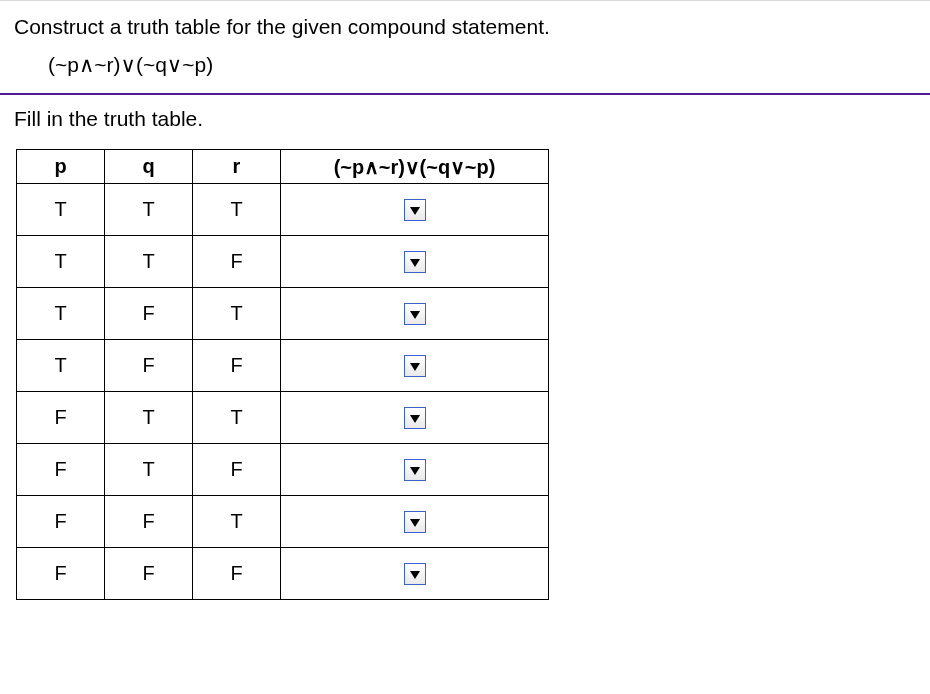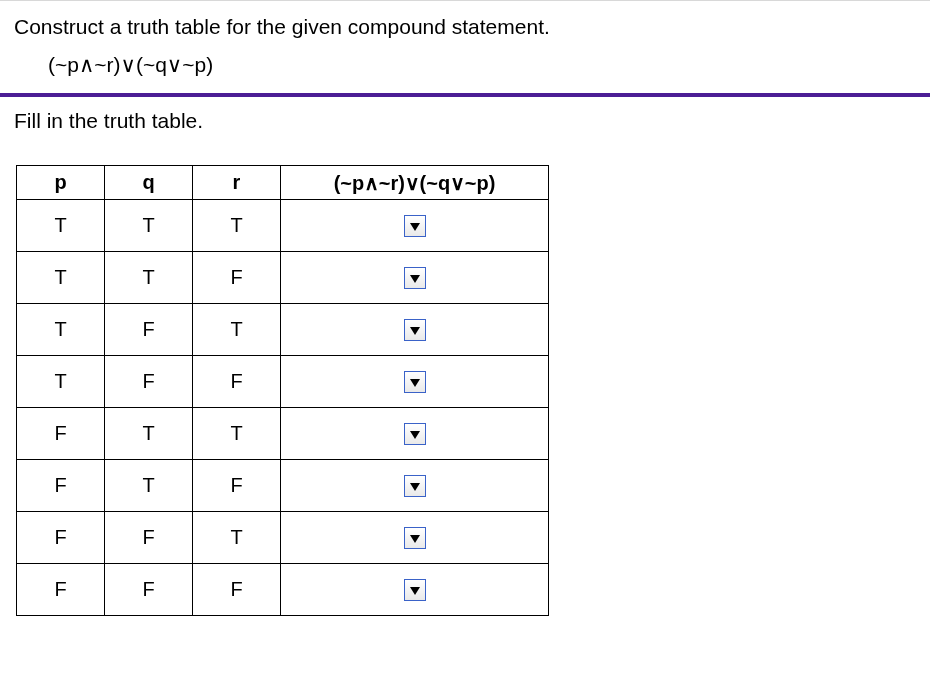--- a/index.html
+++ b/index.html
@@ -8,35 +8,35 @@
     padding: 0;
     font-family: Arial, Helvetica, sans-serif;
     font-size: 21px;
     color: #000;
     background: #fff;
     width: 930px;
   }
   .section {
     padding: 10px 14px 14px 14px;
     border-top: 1px solid #d8d8d8;
-    border-bottom: 4px solid #4c1d95;
+    border-bottom: 2px solid #4c1d95;
   }
   .prompt {
     margin: 4px 0 14px 0;
   }
   .formula {
     font-family: Arial, Helvetica, sans-serif;
     font-size: 21px;
     margin: 0 0 2px 34px;
   }
   .below {
     padding: 8px 0 0 14px;
   }
   .fill-text {
-    margin: 4px 0 32px 0;
+    margin: 4px 0 18px 0;
   }
   table.truth {
     border-collapse: collapse;
     margin-left: 2px;
   }
   table.truth th, table.truth td {
     border: 1px solid #000;
     text-align: center;
     vertical-align: middle;
     font-size: 20px;

